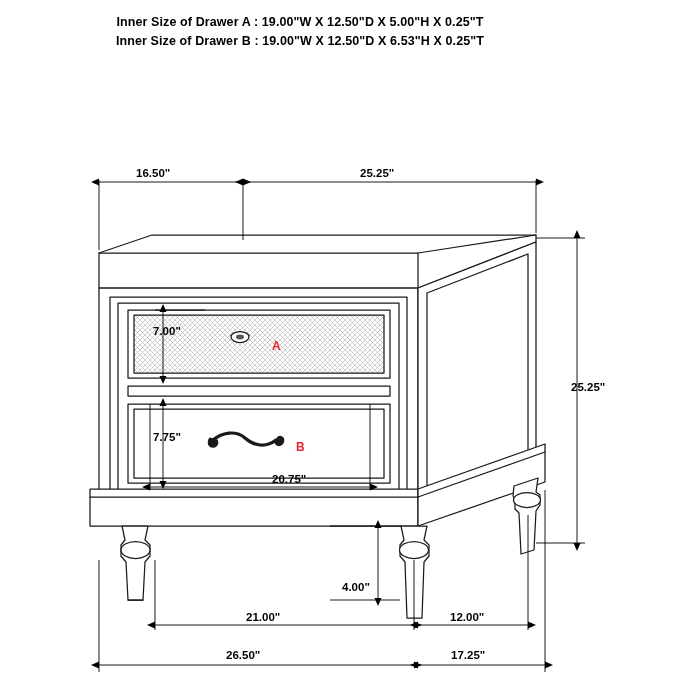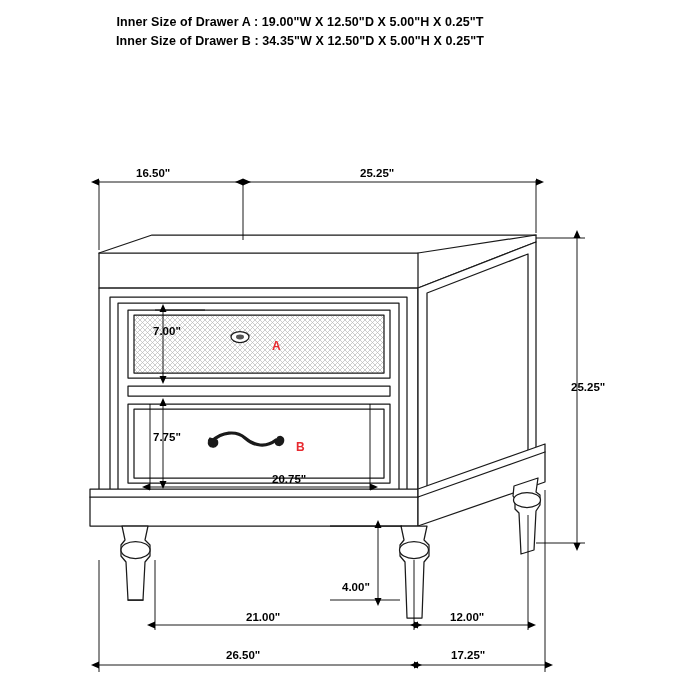--- a/index.html
+++ b/index.html
@@ -46,21 +46,21 @@
     font-weight: bold;
     color: #e8292f;
   }
 </style>
 </head>
 <body>
 
 <div id="root">
 
   <div class="hdr" id="hdr1">Inner Size of Drawer A : 19.00"W X 12.50"D X 5.00"H X  0.25"T</div>
-  <div class="hdr" id="hdr2">Inner Size of Drawer B : 34.35"W X 12.50"D X 5.00"H X  0.25"T</div>
+  <div class="hdr" id="hdr2">Inner Size of Drawer B : 19.00"W X 12.50"D X 6.53"H X  0.25"T</div>
 
   <svg id="diagram" width="700" height="700" viewBox="0 0 700 700">
     <defs>
       <marker id="arrL" markerWidth="9" markerHeight="9" refX="8" refY="4.5" orient="auto" markerUnits="userSpaceOnUse">
         <path d="M8,1 L8,8 L0,4.5 z" fill="#000"></path>
       </marker>
       <marker id="arrR" markerWidth="9" markerHeight="9" refX="1" refY="4.5" orient="auto" markerUnits="userSpaceOnUse">
         <path d="M1,1 L1,8 L9,4.5 z" fill="#000"></path>
       </marker>
       <pattern id="weave" width="5" height="5" patternUnits="userSpaceOnUse">

